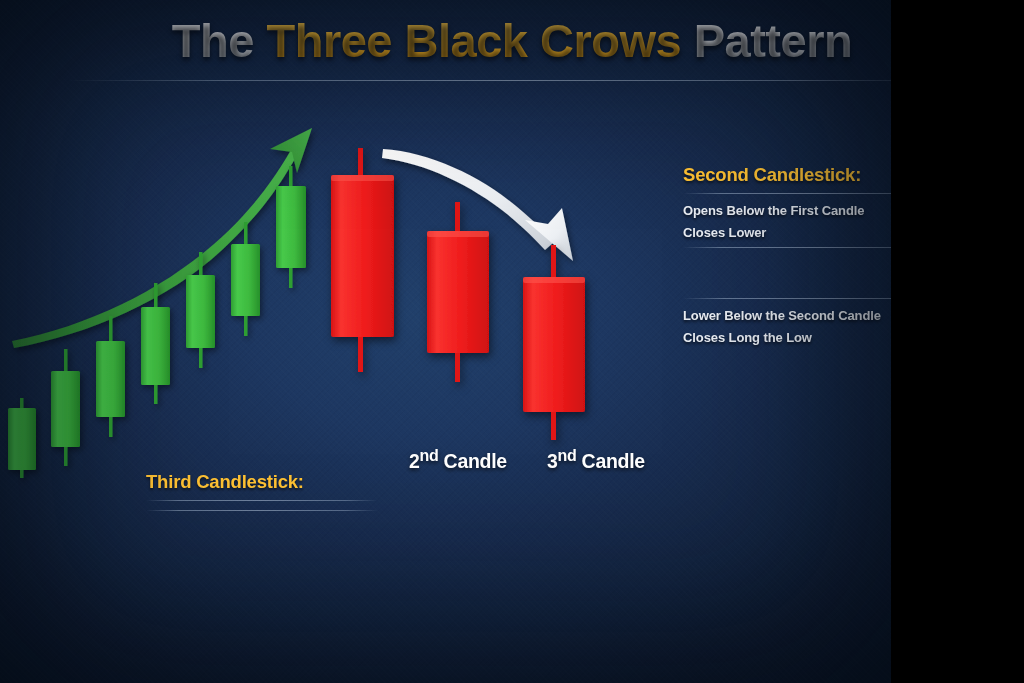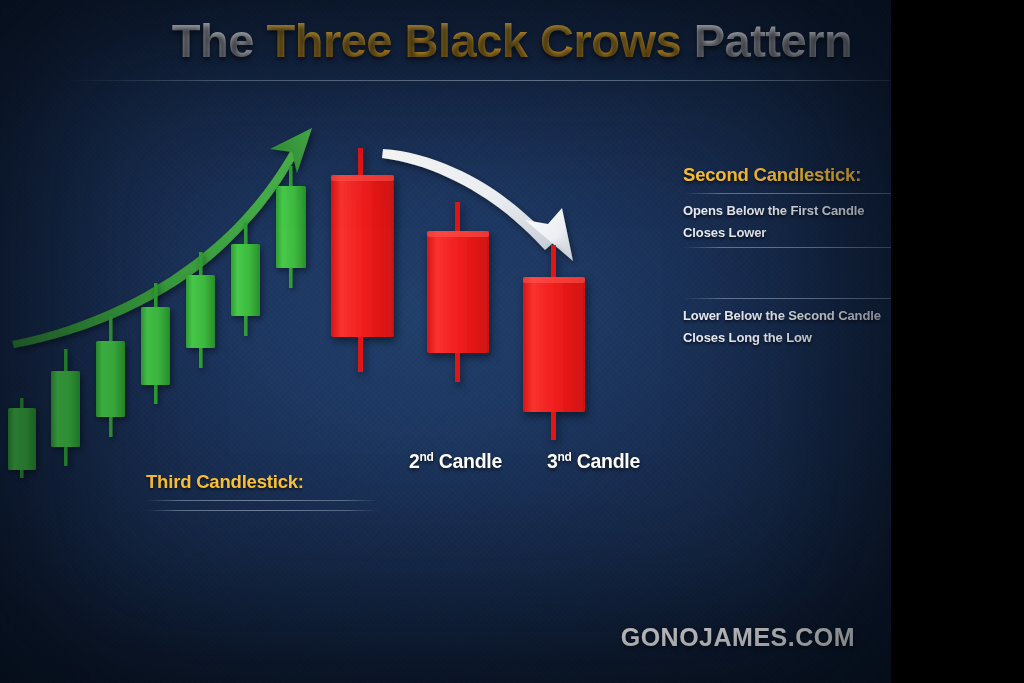--- a/index.html
+++ b/index.html
@@ -129,21 +129,21 @@
   .candle-label {
     position: absolute;
     font-size: 19.5px;
     font-weight: bold;
     color: #ffffff;
     text-shadow: 0 2px 4px rgba(0,0,0,.7);
     white-space: nowrap;
     letter-spacing: -.3px;
   }
   .candle-label sup {
-    font-size: 12px;
+    font-size: 16px;
     vertical-align: super;
     line-height: 0;
   }
   #label-2nd { left: 409px; top: 450px; }
   #label-3rd { left: 547px; top: 450px; }
 
   
   #brand {
     position: absolute;
     right: 36px;
@@ -282,16 +282,15 @@
     <div class="co-body">
       <p>Lower Below the Second Candle</p>
       <p>Closes Long the Low</p>
     </div>
   </div>
 
   <div class="candle-label" id="label-2nd"><span>2</span><sup>nd</sup><span> Candle</span></div>
 
   <div class="candle-label" id="label-3rd"><span>3</span><sup>nd</sup><span> Candle</span></div>
 
-  <div id="brand">GONOJAMES.COM</div>
 
   <div id="vignette"></div>
 </div>
 
 </body></html>

